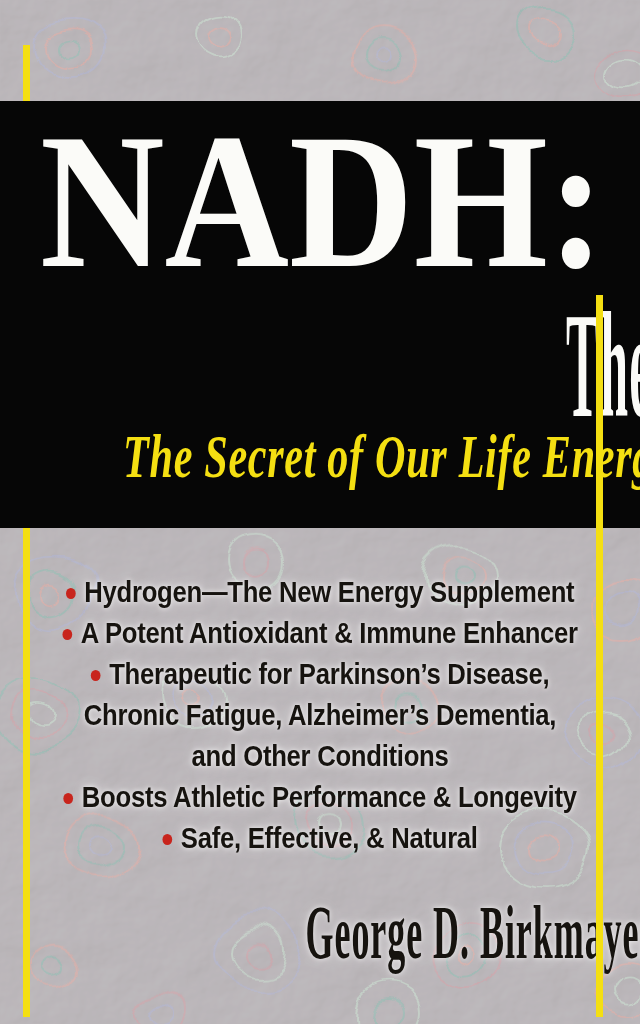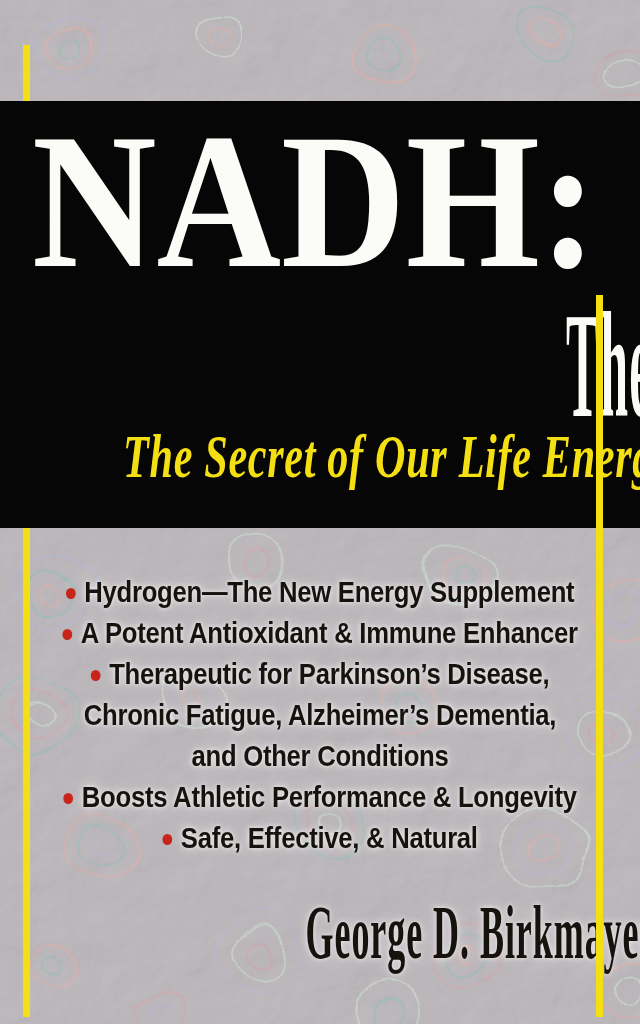--- a/index.html
+++ b/index.html
@@ -23,21 +23,21 @@
     background:var(--band-black);z-index:1;
   }
   
   .bar{position:absolute;width:7px;background:var(--accent-yellow);z-index:3;}
   .bar-left-top{left:23px;top:45px;height:56px;}
   .bar-left-bottom{left:23px;top:528px;height:489px;}
   .bar-right{left:596px;top:295px;height:722px;}
   
   .band-line{position:absolute;left:0;right:28px;text-align:center;z-index:2;white-space:nowrap;}
   .band-line > span{display:inline-block;white-space:nowrap;}
-  .title-nadh{top:106px;}
+  .title-nadh{top:106px;margin-left:8px;}
   .title-nadh > span{
     font:700 192px/1 "Liberation Serif",serif;color:var(--title-white);
   }
   .title-sub{top:290px;}
   .title-sub > span{
     font:700 150px/1 "Liberation Serif",serif;color:var(--title-white);
     letter-spacing:4px;
   }
   .title-tag{top:426px;}
   .title-tag > span{

